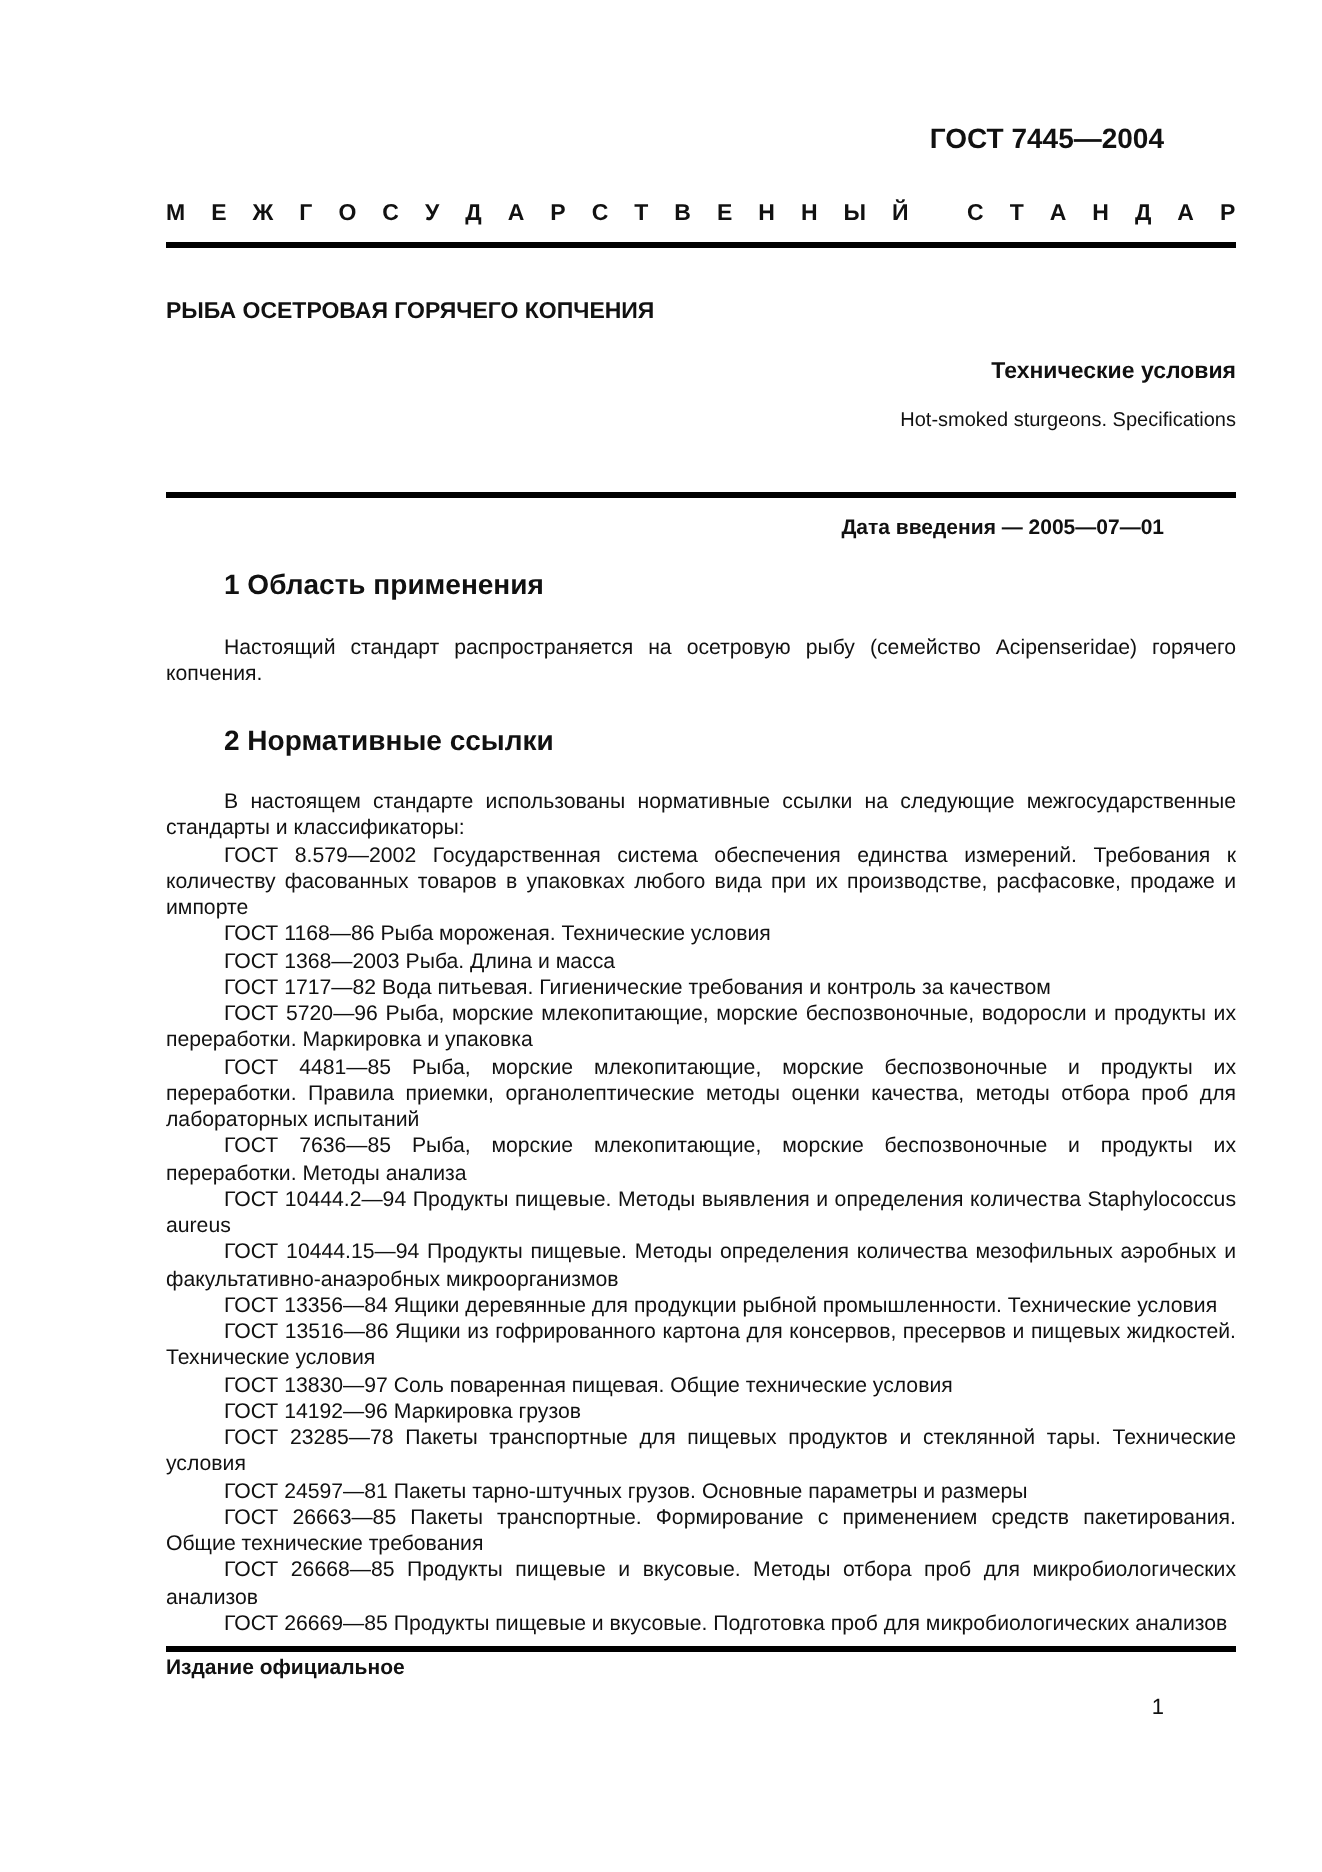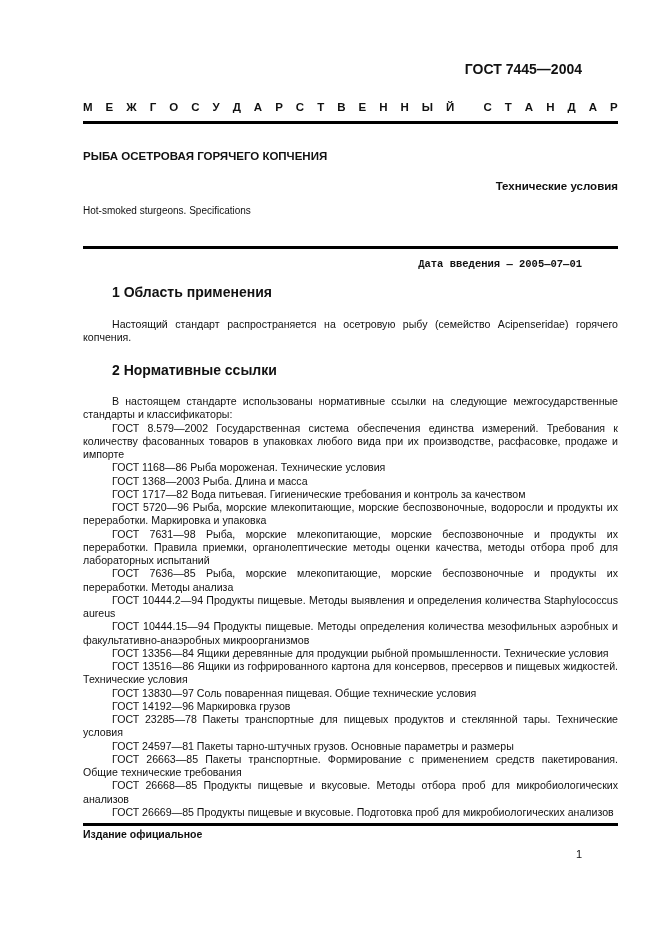--- a/index.html
+++ b/index.html
@@ -12,22 +12,22 @@
   .standard-type {
     top: 101px; left: 47px; width: 535px; font-size: 11.5px; font-weight: bold;
     display: flex; justify-content: space-between; letter-spacing: 0;
   }
   .rule { left: 47px; width: 535px; background: #000; }
   .rule-top { top: 121px; height: 3px; }
   .rule-mid { top: 246px; height: 3px; }
   .rule-bottom { top: 823px; height: 3px; }
   .title { top: 150px; left: 47px; width: 535px; font-size: 11.5px; font-weight: bold; }
   .subtitle { top: 180px; left: 47px; width: 535px; text-align: right; font-size: 11.5px; font-weight: bold; }
-  .en-title { top: 205px; left: 47px; width: 535px; text-align: left; font-size: 10px; }
-  .intro-date { top: 258px; right: 79px; font-size: 10.5px; font-weight: bold; font-family: Liberation Mono, monospace; }
+  .en-title { top: 205px; left: 47px; width: 535px; text-align: right; font-size: 10px; }
+  .intro-date { top: 258px; right: 79px; font-size: 10.5px; font-weight: bold; }
   .heading { left: 76px; font-size: 14px; font-weight: bold; }
   .h1 { top: 284px; }
   .h2 { top: 362px; }
   .text-block {
     left: 47px; width: 535px; font-size: 10.6px; line-height: 13.25px; text-align: justify;
   }
   .text-block p { margin: 0; text-indent: 29px; }
   .p1 { top: 318px; }
   .refs { top: 395px; }
   .official { top: 828px; left: 47px; font-size: 10.5px; font-weight: bold; }
@@ -83,21 +83,21 @@
 </div>
 
 <div class="abs heading h2">2  Нормативные ссылки</div>
 <div class="abs text-block refs">
   <p>В настоящем стандарте использованы нормативные ссылки на следующие межгосударственные стандарты и классификаторы:</p>
   <p>ГОСТ 8.579—2002 Государственная система обеспечения единства измерений. Требования к количеству фасованных товаров в упаковках любого вида при их производстве, расфасовке, продаже и импорте</p>
   <p>ГОСТ 1168—86 Рыба мороженая. Технические условия</p>
   <p>ГОСТ 1368—2003 Рыба. Длина и масса</p>
   <p>ГОСТ 1717—82 Вода питьевая. Гигиенические требования и контроль за качеством</p>
   <p>ГОСТ 5720—96 Рыба, морские млекопитающие, морские беспозвоночные, водоросли и продукты их переработки. Маркировка и упаковка</p>
-  <p>ГОСТ 7631—98 Рыба, морские млекопитающие, морские беспозвоночные и продукты их переработки. Правила приемки, органолептические методы оценки качества, методы отбора проб для лабораторных испытаний</p>
+  <p>ГОСТ 4481—85 Рыба, морские млекопитающие, морские беспозвоночные и продукты их переработки. Правила приемки, органолептические методы оценки качества, методы отбора проб для лабораторных испытаний</p>
   <p>ГОСТ 7636—85 Рыба, морские млекопитающие, морские беспозвоночные и продукты их переработки. Методы анализа</p>
   <p>ГОСТ 10444.2—94 Продукты пищевые. Методы выявления и определения количества Staphylococcus aureus</p>
   <p>ГОСТ 10444.15—94 Продукты пищевые. Методы определения количества мезофильных аэробных и факультативно-анаэробных микроорганизмов</p>
   <p>ГОСТ 13356—84 Ящики деревянные для продукции рыбной промышленности. Технические условия</p>
   <p>ГОСТ 13516—86 Ящики из гофрированного картона для консервов, пресервов и пищевых жидкостей. Технические условия</p>
   <p>ГОСТ 13830—97 Соль поваренная пищевая. Общие технические условия</p>
   <p>ГОСТ 14192—96 Маркировка грузов</p>
   <p>ГОСТ 23285—78 Пакеты транспортные для пищевых продуктов и стеклянной тары. Технические условия</p>
   <p>ГОСТ 24597—81 Пакеты тарно-штучных грузов. Основные параметры и размеры</p>
   <p>ГОСТ 26663—85 Пакеты транспортные. Формирование с применением средств пакетирования. Общие технические требования</p>

